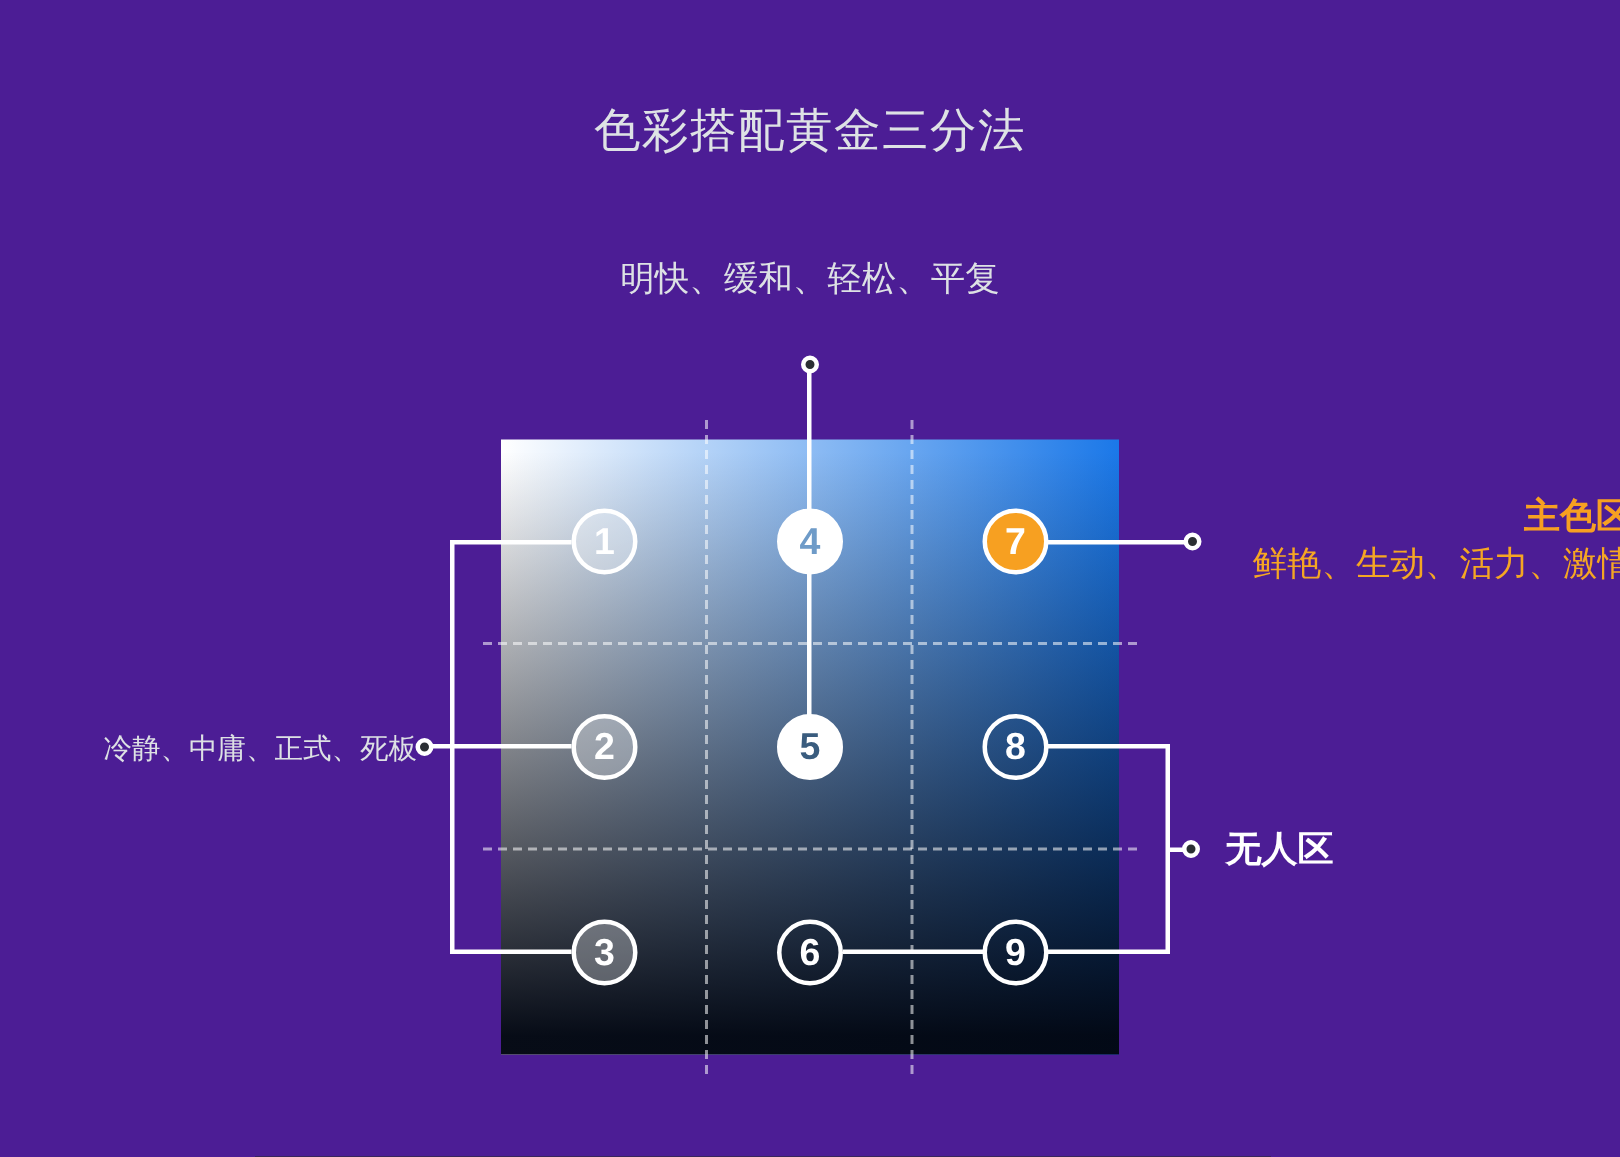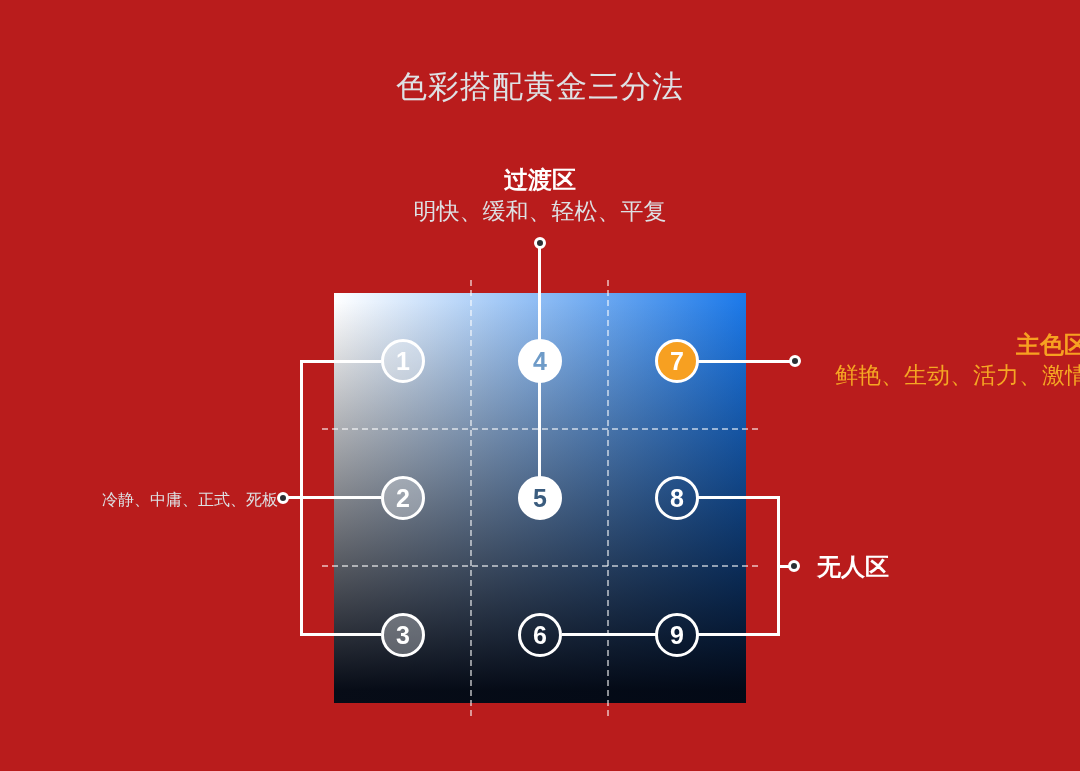--- a/index.html
+++ b/index.html
@@ -1,17 +1,17 @@
 <!DOCTYPE html>
 <html><head>
 <meta charset="utf-8">
 <style>
   html,body{margin:0;padding:0;background:#2B2F33;}
   .stage{
-    position:relative;width:1080px;height:771px;background:#b91c1c;
+    position:relative;width:1080px;height:771px;background:#4c1d95;
     font-family:"Liberation Sans","DejaVu Sans",sans-serif;overflow:hidden;
   }
   
   .page-title{
     position:absolute;left:0;top:66px;width:1080px;text-align:center;
     font-size:31px;font-weight:400;color:#DEE2E5;letter-spacing:1px;margin:0;
   }
   
   .square{
     position:absolute;left:334px;top:293px;width:412px;height:410px;
@@ -60,21 +60,21 @@
   .c4{left:518px;top:339px}.c5{left:518px;top:476px}.c6{left:518px;top:613px}
   .c7{left:655px;top:339px}.c8{left:655px;top:476px}.c9{left:655px;top:613px}
   
   .zone-title{font-weight:700;font-size:24px;color:#FFFFFF;line-height:26px;}
   .zone-traits{font-size:23px;color:#DDE1E4;margin-top:8px;line-height:20px;}
   .label-transition{position:absolute;left:340px;top:167px;width:400px;text-align:center;}
   .label-main{position:absolute;left:815px;top:332px;text-align:right;white-space:nowrap;}
   .label-main .zone-title{color:#F7A021;}
   .label-main .zone-traits{color:#F5A623;margin-top:7px;margin-left:20px;}
   .label-neutral{position:absolute;right:802px;top:484px;text-align:right;white-space:nowrap;}
-  .label-neutral .zone-traits{font-size:16px;margin-top:6px;}
+  .label-neutral .zone-traits{font-size:19px;margin-top:6px;}
   .label-noman{position:absolute;left:817px;top:554px;white-space:nowrap;}
 </style>
 </head>
 <body>
 
 <div class="stage">
 
   <h1 class="page-title">色彩搭配黄金三分法</h1>
 
   <div class="square"></div>
@@ -123,21 +123,20 @@
       <span>7</span>
     </div>
   <div class="cell hollow c8">
       <span>8</span>
     </div>
   <div class="cell hollow c9">
       <span>9</span>
     </div>
 
   <div class="label-transition">
-    <div class="zone-title">过渡区</div>
     <div class="zone-traits">明快、缓和、轻松、平复</div>
   </div>
 
   <div class="label-main">
     <div class="zone-title">主色区</div>
     <div class="zone-traits">鲜艳、生动、活力、激情</div>
   </div>
 
   <div class="label-neutral">
     <div class="zone-traits">冷静、中庸、正式、死板</div>

